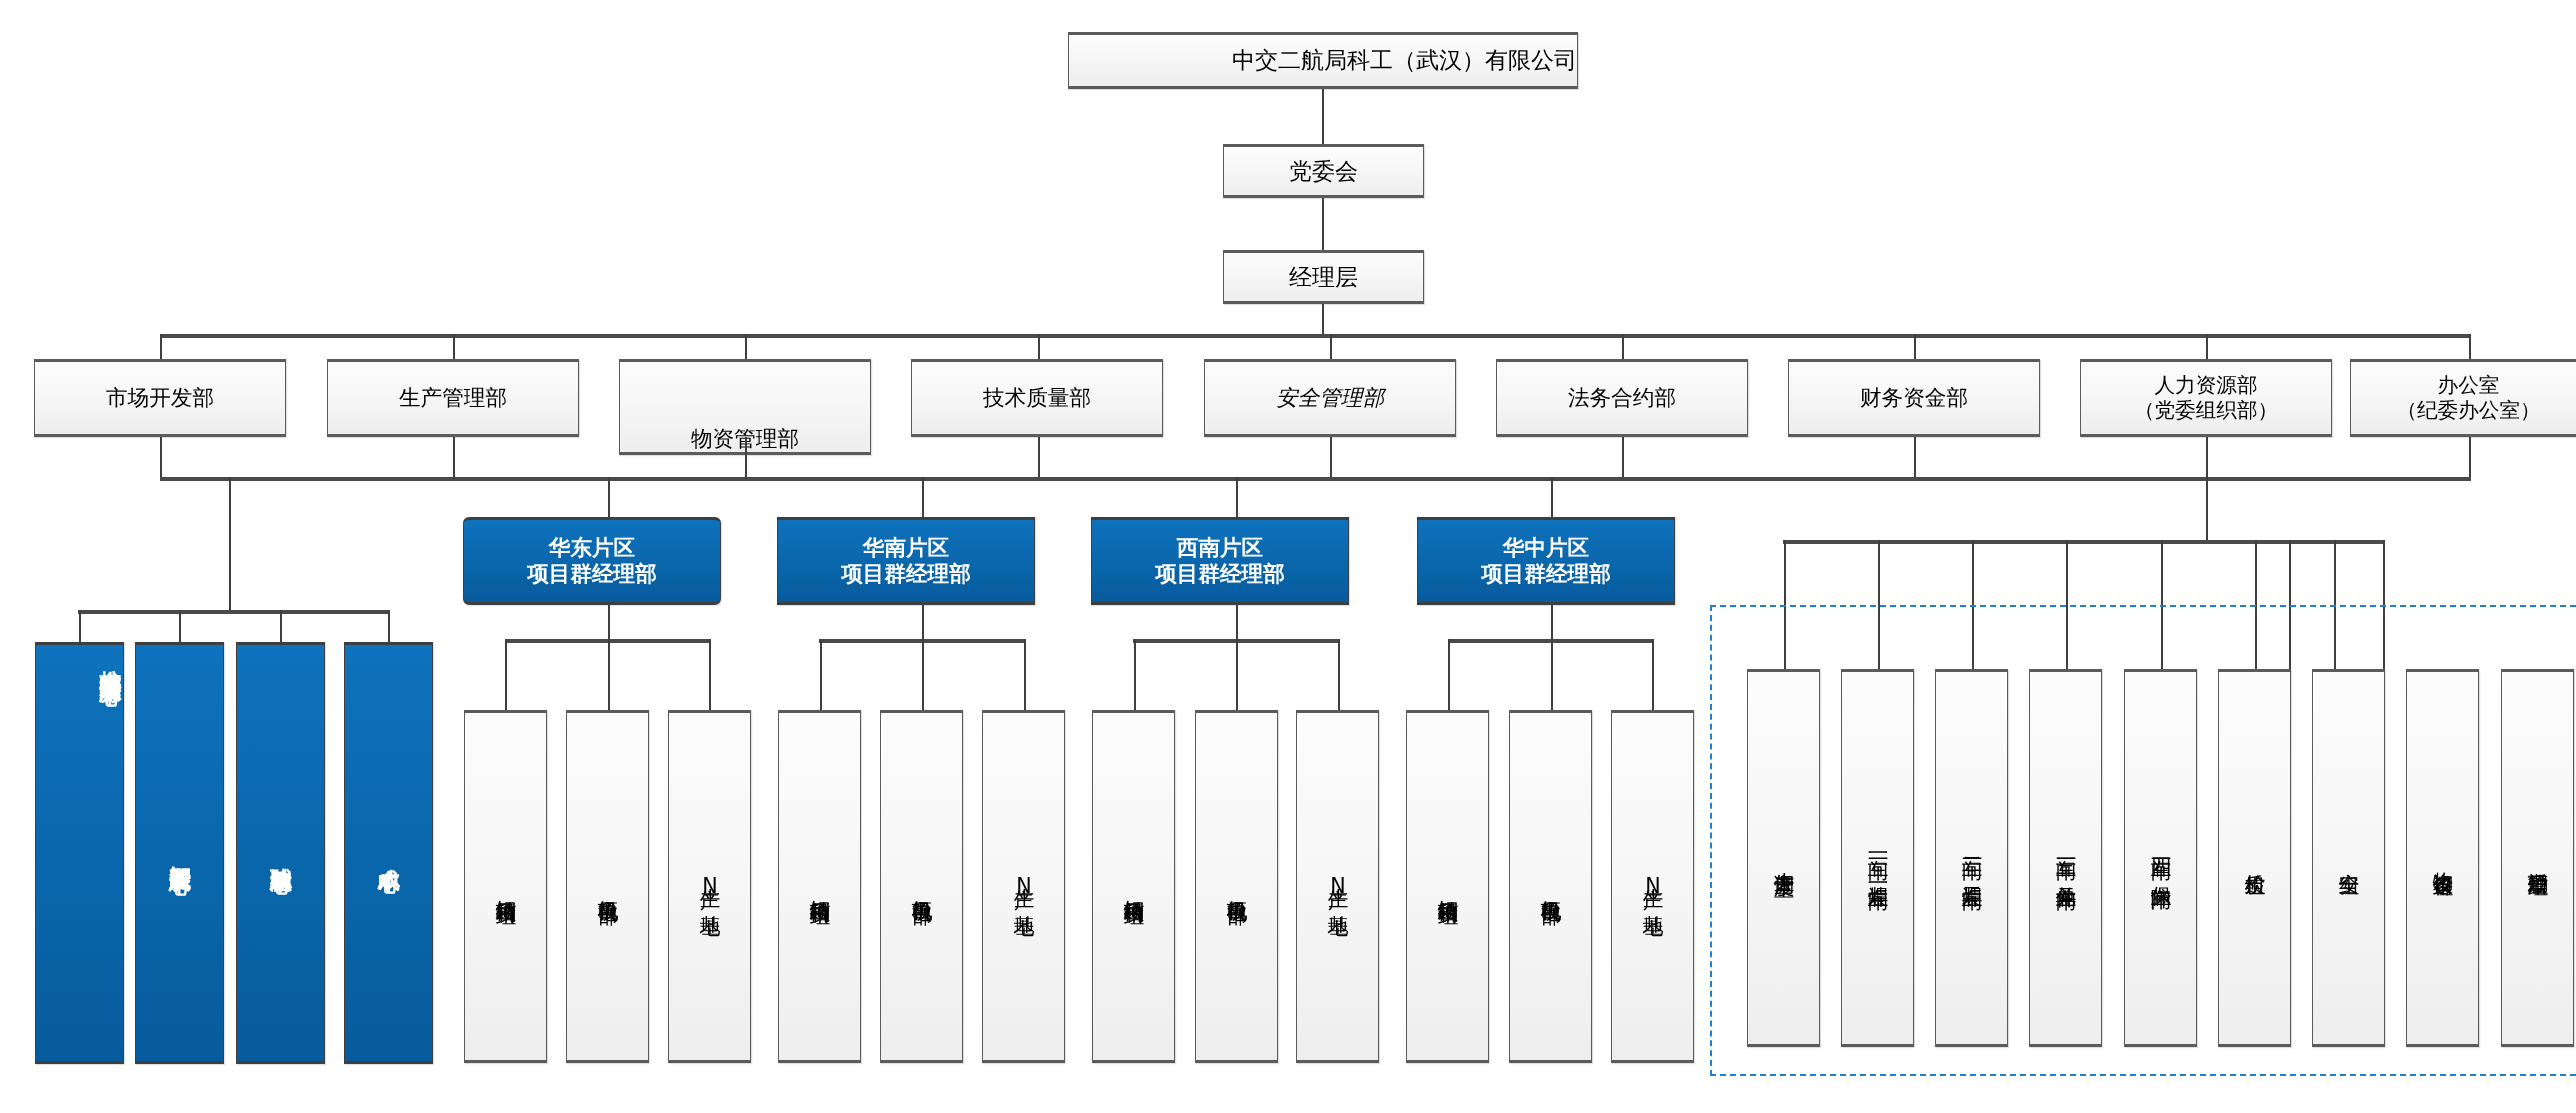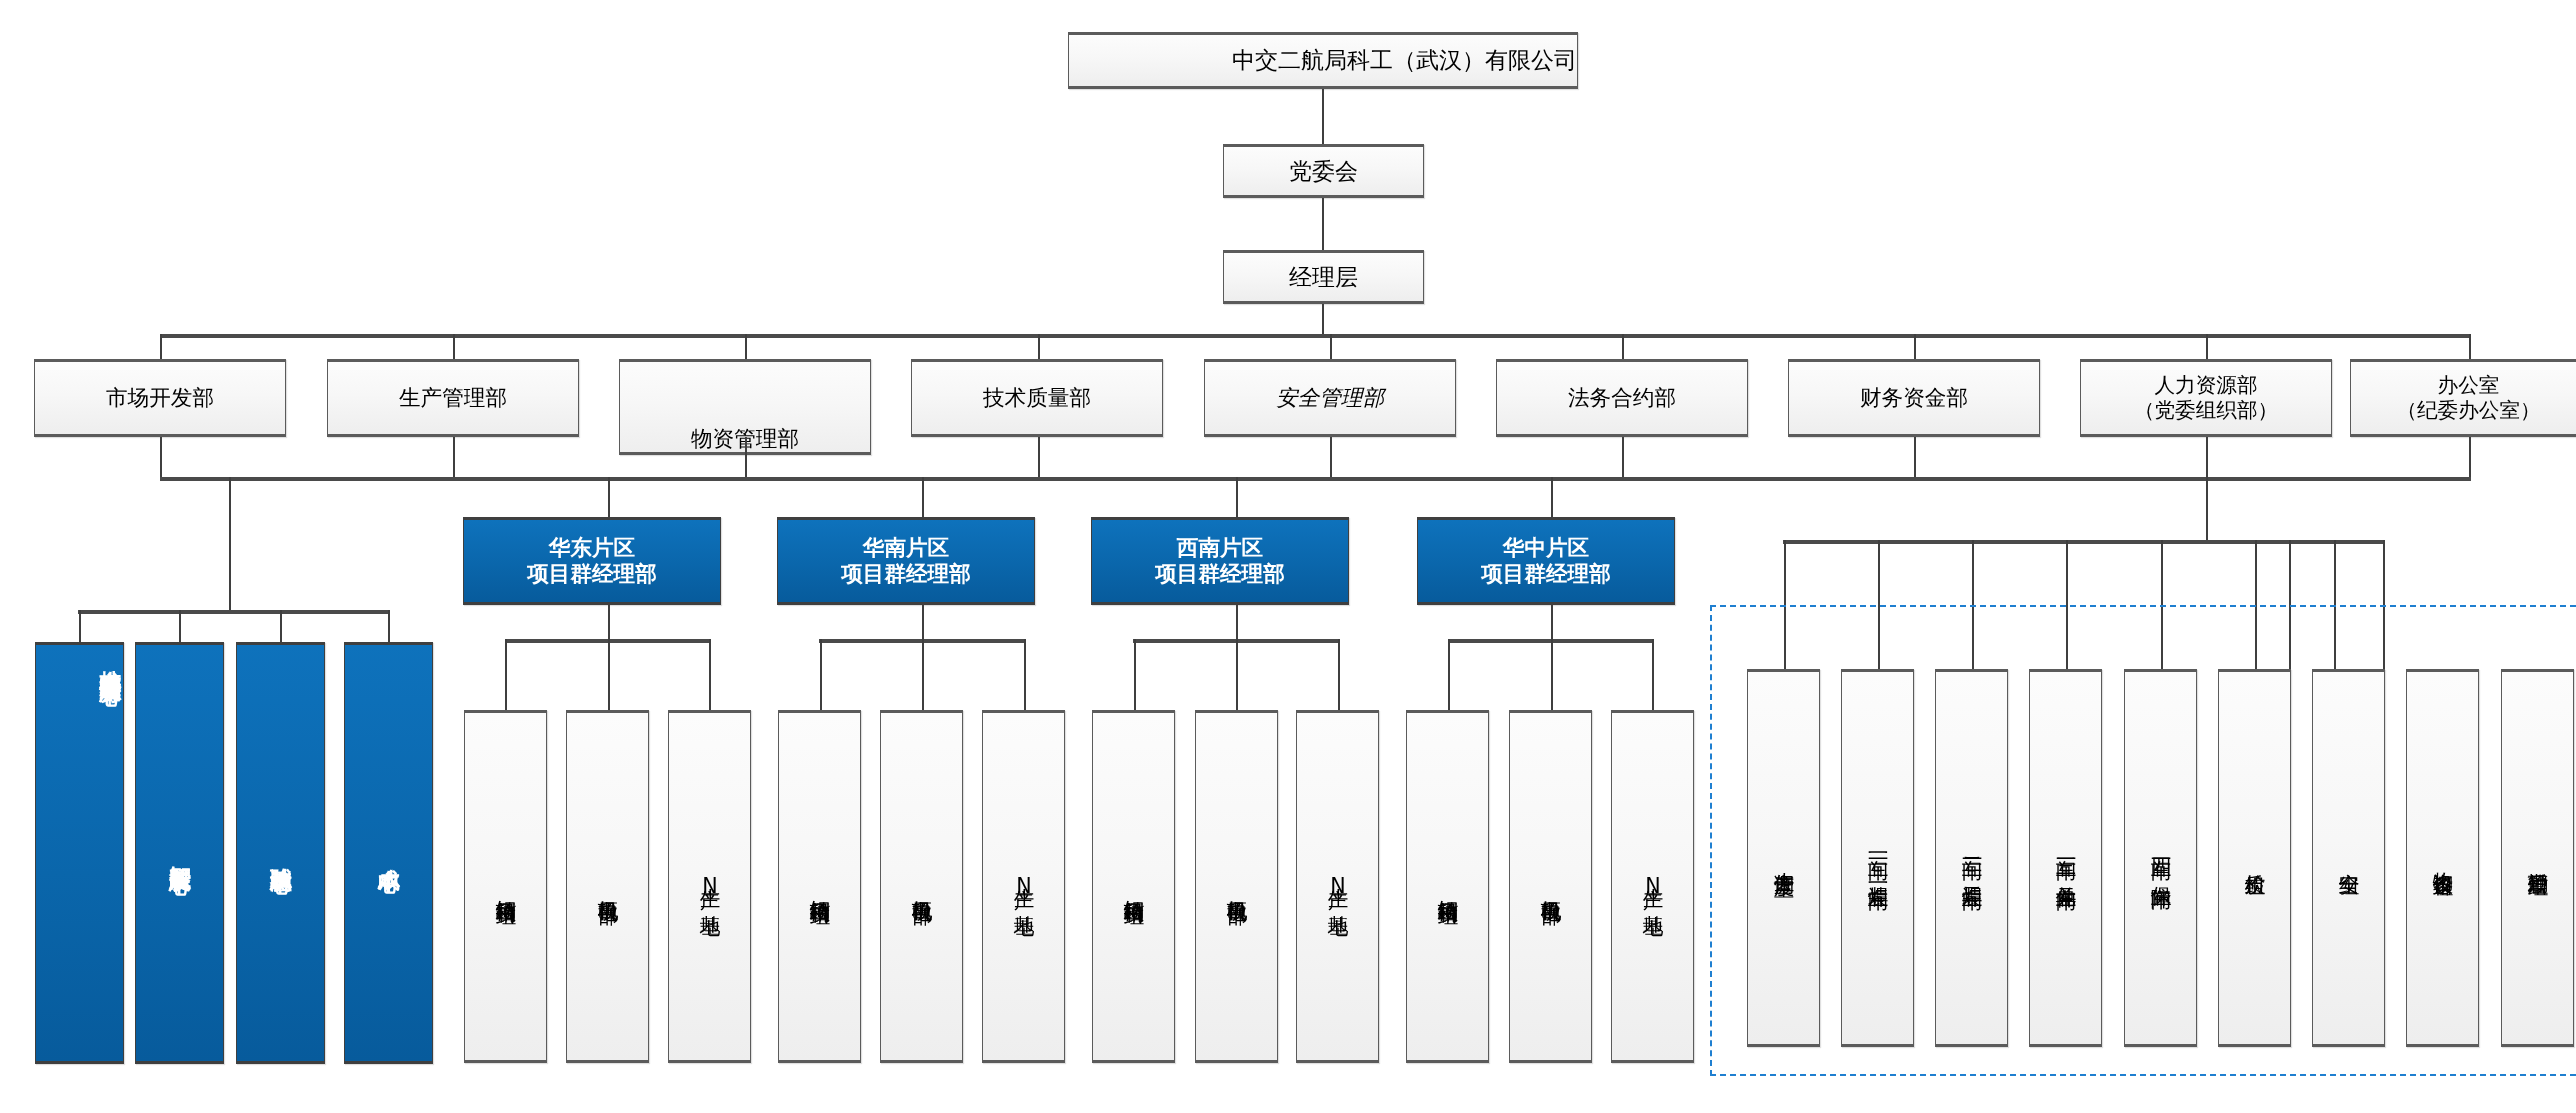--- a/index.html
+++ b/index.html
@@ -178,21 +178,21 @@
 
   <div class="box blue vert" style="left:236px;top:642px;width:89px;height:422px;font-size:21.6px;">
     <span class="lbl">试验检测中心</span>
   </div>
 
   <div class="box blue vert" style="left:344px;top:642px;width:89px;height:422px;font-size:21.6px;">
     <span class="lbl">成本中心</span>
   </div>
 
   <div class="ln v" style="left:608px;top:477px;height:41px;"></div>
-  <div class="box blue" style="left:463px;top:517px;width:258px;height:88px;font-size:21.6px;">
+  <div class="box blue" style="left:463px;top:517px;width:258px;height:88px;font-size:21.6px;border-radius:6px;">
     <span class="lbl">华东片区
 项目群经理部</span>
   </div>
   <div class="ln v" style="left:608px;top:604px;height:36px;"></div>
   <div class="ln bus" style="left:505px;top:639px;width:206px;"></div>
   <div class="ln v" style="left:505px;top:639px;height:72px;"></div>
   <div class="ln v" style="left:608px;top:639px;height:72px;"></div>
   <div class="ln v" style="left:709px;top:639px;height:72px;"></div>
 
   <div class="box vert" style="left:464px;top:710px;width:83px;height:353px;font-size:20.6px;">

